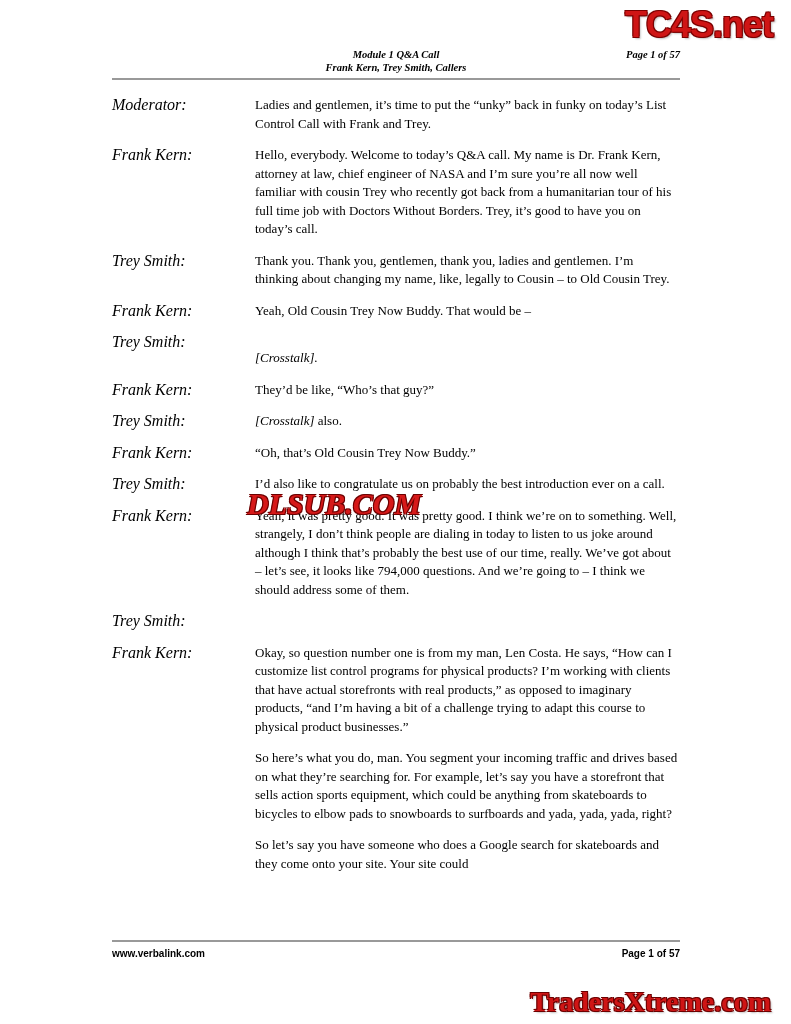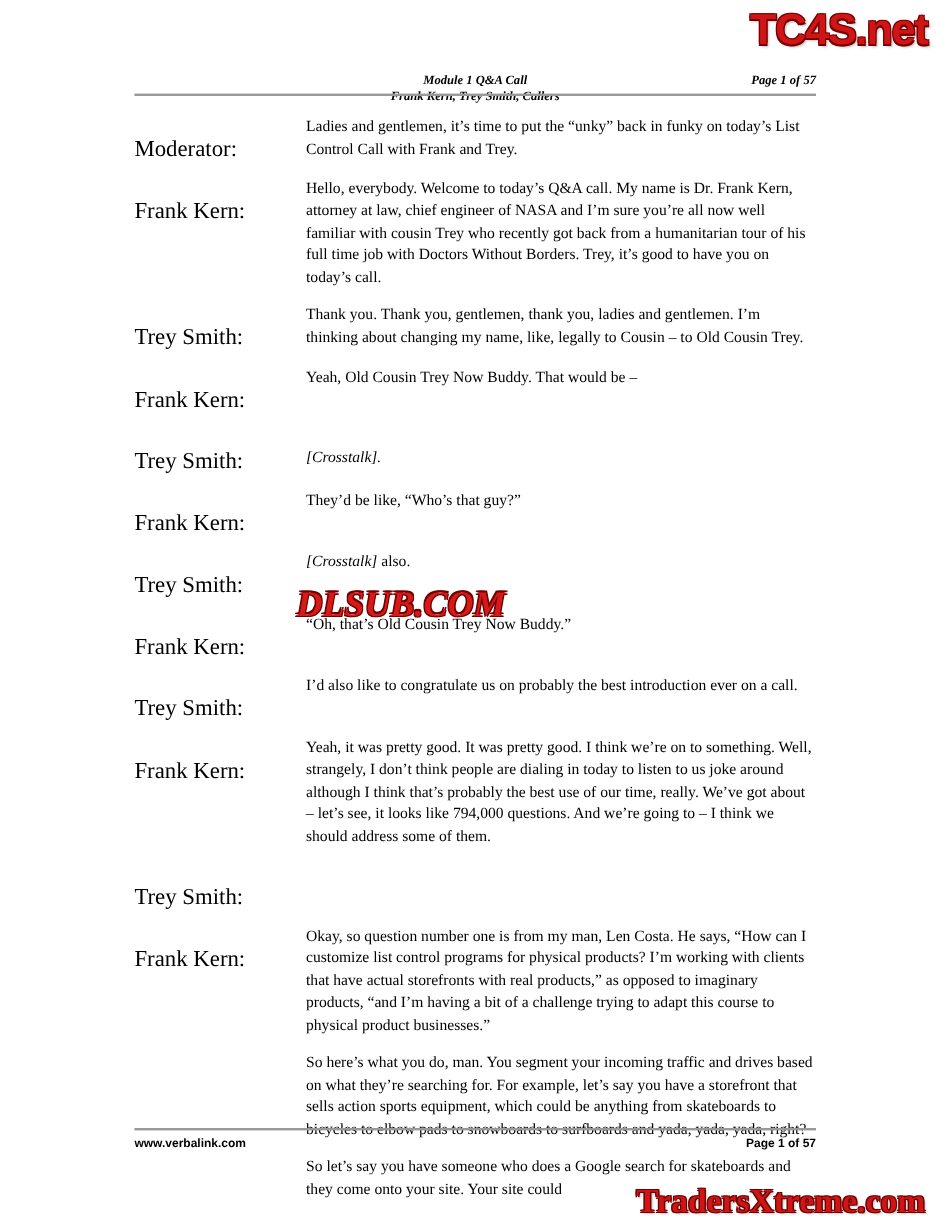--- a/index.html
+++ b/index.html
@@ -74,21 +74,21 @@
   .page {
     position: absolute;
     left: 0; top: 0;
     width: 791px;
     height: 1024px;
   }
 
   
   .doc-header {
     position: absolute;
-    top: 61px;
+    top: 48px;
     left: 112px;
     width: 568px;
     font-family: "Liberation Serif", serif;
     font-size: 10.5px;
     font-weight: bold;
     font-style: italic;
     line-height: 13px;
   }
   .doc-header .center-block {
     text-align: center;
@@ -143,23 +143,23 @@
     top: 96px;
     left: 112px;
     width: 568px;
   }
   .turn {
     display: flex;
     margin-bottom: 13px;
   }
   .speaker {
     flex: 0 0 143px;
-    font-size: 19px;
+    font-style: italic;
+    font-size: 16px;
     line-height: 18.5px;
-    margin-top: 20px;
   }
   .speech {
     flex: 1 1 auto;
     font-size: 13px;
     line-height: 18.5px;
     text-align: left;
   }
   .speech p {
     margin: 0 0 13px 0;
   }

